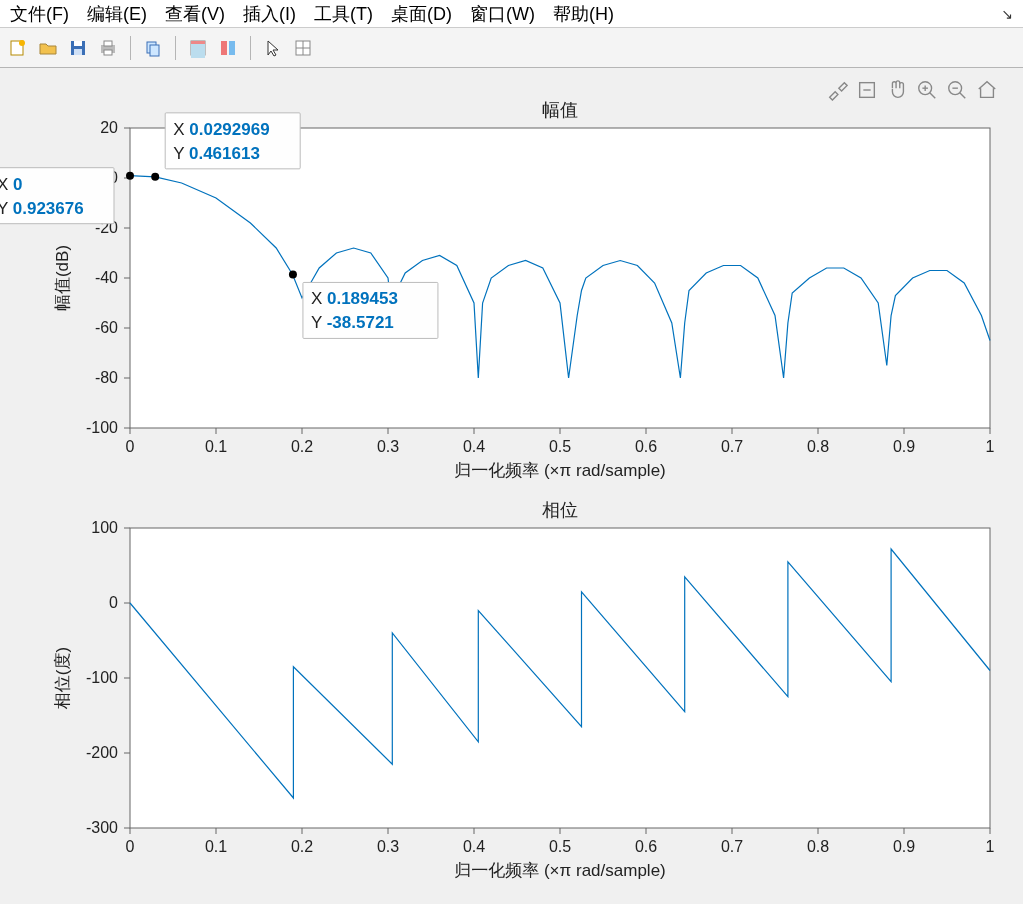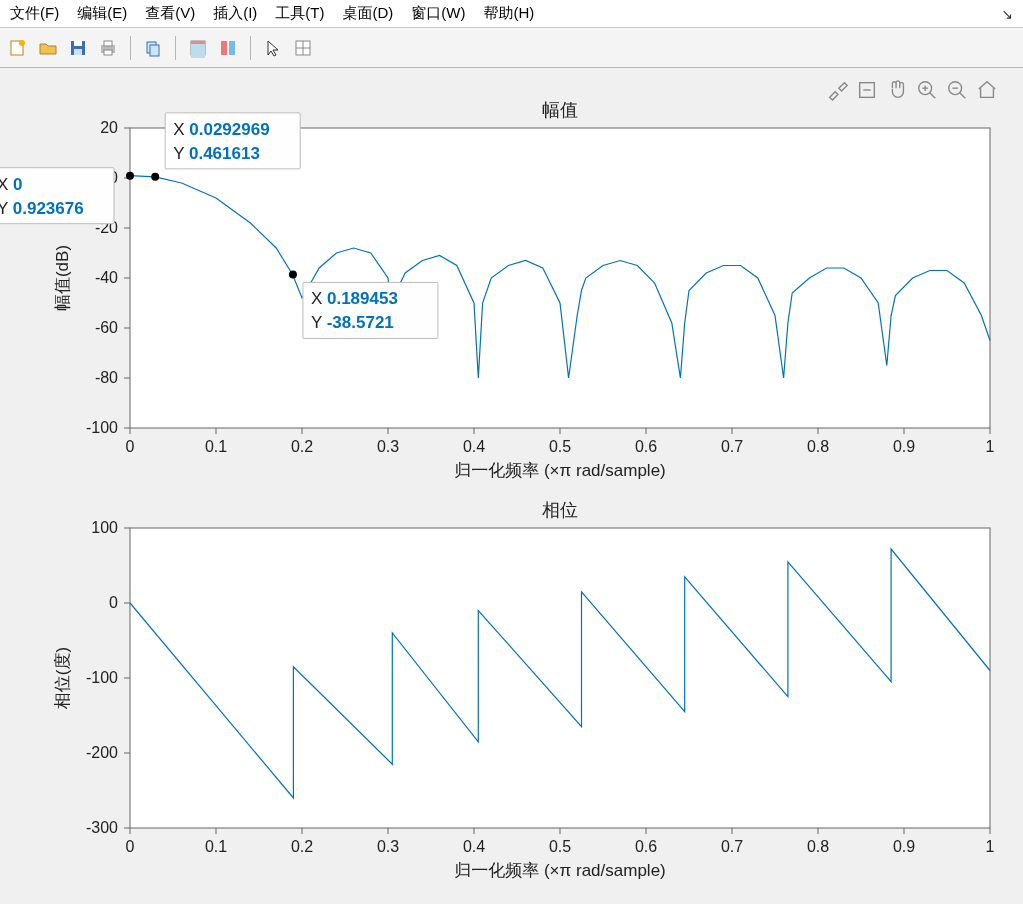--- a/index.html
+++ b/index.html
@@ -1,18 +1,18 @@
 <!DOCTYPE html>
 <html><head>
 <meta charset="utf-8">
 <style>
   * { box-sizing: border-box; }
   body { margin:0; font-family: "Microsoft YaHei", Arial, sans-serif; font-size:14px; background:#fff; color:#000; width:1023px; }
   .menubar { height:28px; display:flex; align-items:center; gap:18px; padding:0 10px; border-bottom:1px solid #ccc; }
-  .menubar .item { cursor:default; font-size:15px; }
+  .menubar .item { cursor:default; font-size:18px; }
   .menubar .spacer { flex:1; }
   .dock-arrow { font-size:14px; color:#333; }
   .toolbar { height:40px; display:flex; align-items:center; gap:6px; padding:0 6px; background:#f4f4f4; border-bottom:1px solid #b5b5b5; }
   .tbtn { width:24px; height:24px; display:flex; align-items:center; justify-content:center; cursor:pointer; }
   .tbtn svg { width:20px; height:20px; }
   .tsep { width:1px; height:24px; background:#b5b5b5; margin:0 4px; }
   .figure-area { background:#f0f0f0; padding-bottom:20px; position:relative; }
   .axtool-row { position:absolute; top:10px; right:24px; display:flex; gap:6px; }
   .axtool { width:24px; height:24px; color:#888; display:flex; align-items:center; justify-content:center; cursor:pointer; }
   .axtool svg { width:22px; height:22px; stroke:#888; fill:none; stroke-width:1.5; }

